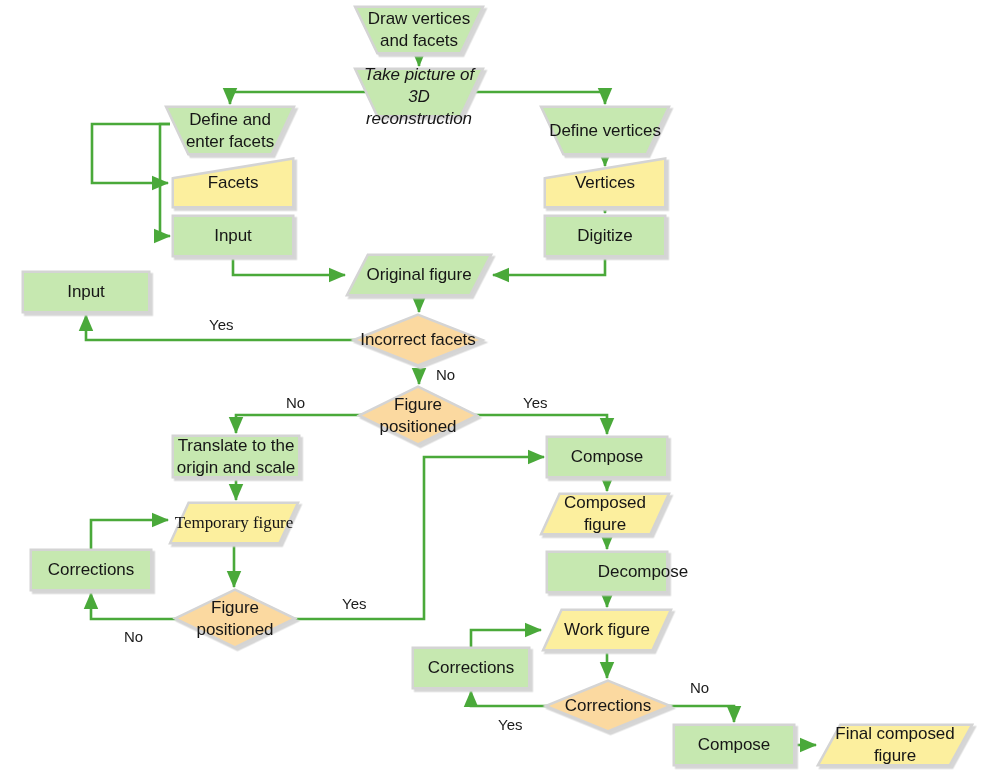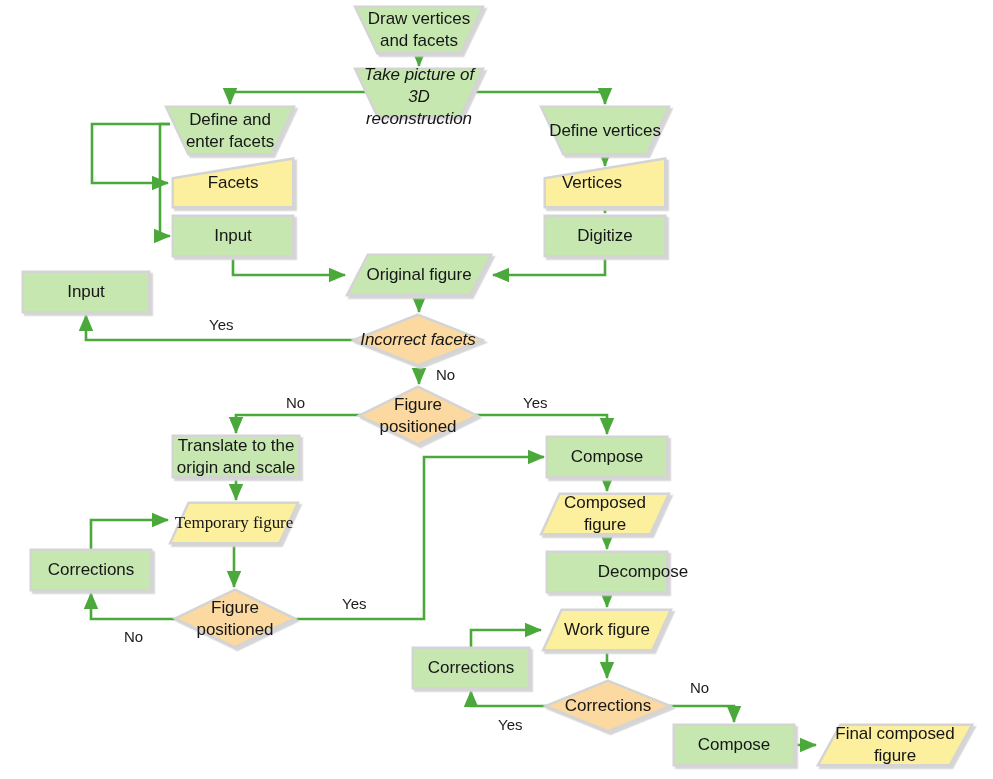--- a/index.html
+++ b/index.html
@@ -166,26 +166,26 @@
         <polygon points="841.0,726.0 970.0,726.0 949.0,764.0 820.0,764.0" fill="#fcef9e" stroke="none"></polygon>
       </g>
   </svg>
 
   <div id="label-layer">
       <div class="node-label" style="left: 357px; top: 8px; width: 124px; height: 44px;">Draw vertices and facets</div>
       <div class="node-label" style="left: 357px; top: 70px; width: 124px; height: 54px; font-style: italic;">Take picture of 3D reconstruction</div>
       <div class="node-label" style="left: 168px; top: 108px; width: 124px; height: 45px;">Define and enter facets</div>
       <div class="node-label" style="left: 543px; top: 108px; width: 124px; height: 45px;">Define vertices</div>
       <div class="node-label" style="left: 174px; top: 160px; width: 118px; height: 46px;">Facets</div>
-      <div class="node-label" style="left: 533px; top: 160px; width: 118px; height: 46px;">Vertices</div>
+      <div class="node-label" style="left: 546px; top: 160px; width: 118px; height: 46px;">Vertices</div>
       <div class="node-label" style="left: 174px; top: 217px; width: 118px; height: 38px;">Input</div>
       <div class="node-label" style="left: 546px; top: 217px; width: 118px; height: 38px;">Digitize</div>
       <div class="node-label" style="left: 24px; top: 273px; width: 124px; height: 38px;">Input</div>
       <div class="node-label" style="left: 349px; top: 256px; width: 140px; height: 38px;">Original figure</div>
-      <div class="node-label" style="left: 357px; top: 316px; width: 122px; height: 48px; font-style: italic;">Incorrect facets</div>
+      <div class="node-label" style="left: 357px; top: 316px; width: 122px; height: 48px;">Incorrect facets</div>
       <div class="node-label" style="left: 362px; top: 388px; width: 112px; height: 55px;">Figure positioned</div>
       <div class="node-label" style="left: 174px; top: 437px; width: 124px; height: 39px;">Translate to the origin and scale</div>
       <div class="node-label" style="left: 548px; top: 438px; width: 118px; height: 38px;">Compose</div>
       <div class="node-label" style="left: 172px; top: 504px; width: 124px; height: 38px; font-family: Liberation Serif, serif;">Temporary figure</div>
       <div class="node-label" style="left: 543px; top: 495px; width: 124px; height: 38px;">Composed figure</div>
       <div class="node-label" style="left: 32px; top: 551px; width: 118px; height: 38px;">Corrections</div>
       <div class="node-label" style="left: 548px; top: 553px; width: 118px; height: 38px; padding-left: 36px;">Decompose</div>
       <div class="node-label" style="left: 178px; top: 591px; width: 114px; height: 55px;">Figure positioned</div>
       <div class="node-label" style="left: 545px; top: 611px; width: 124px; height: 38px;">Work figure</div>
       <div class="node-label" style="left: 414px; top: 649px; width: 114px; height: 38px;">Corrections</div>

